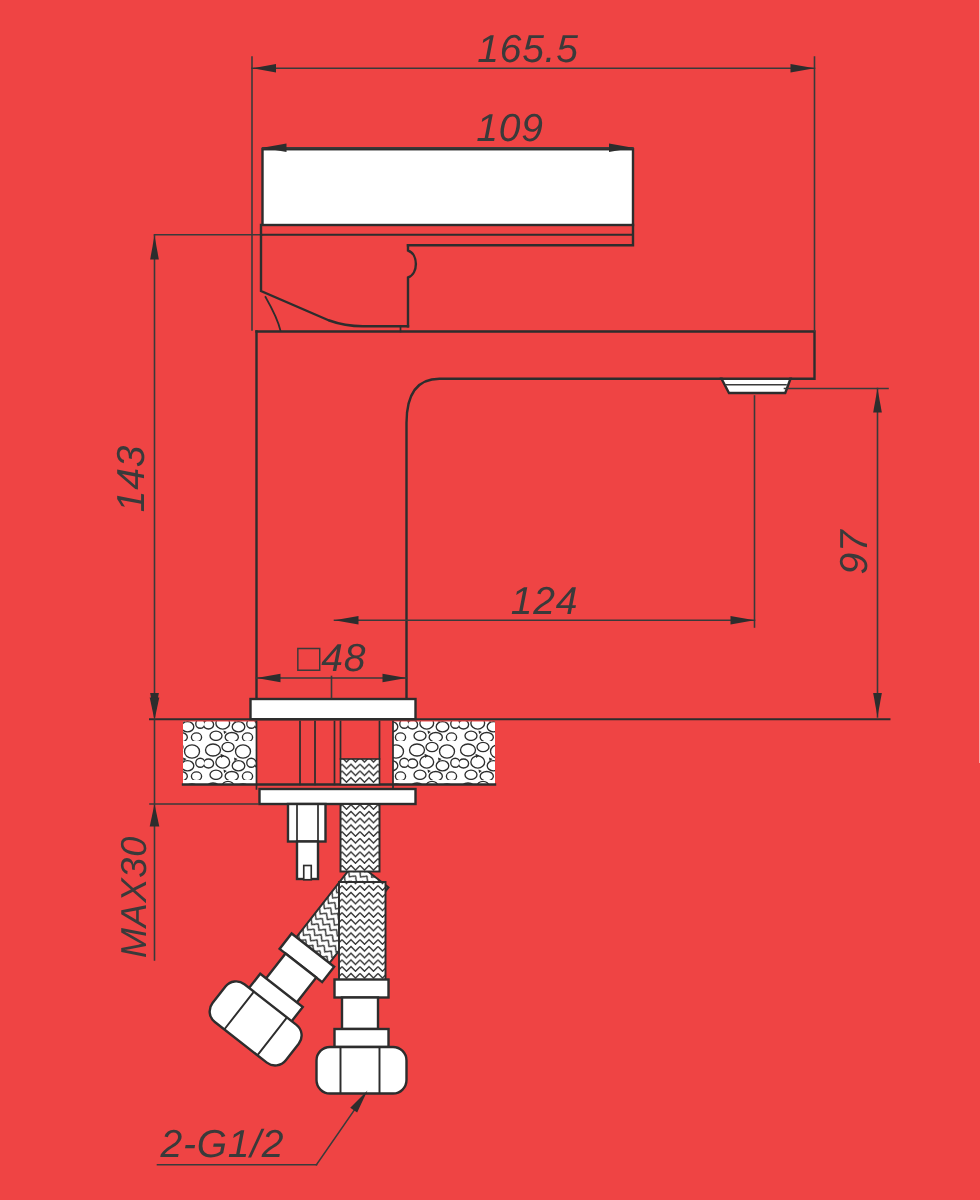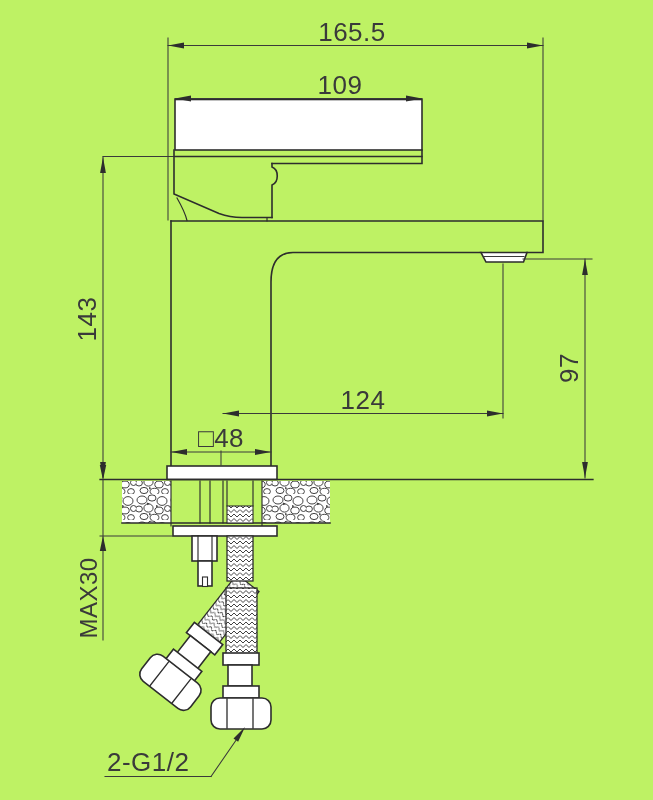--- a/index.html
+++ b/index.html
@@ -1,16 +1,16 @@
 <!DOCTYPE html>
 <html><head>
 <meta charset="utf-8">
 <style>
   html,body{margin:0;padding:0;background:#ffffff;}
-  .stage{position:relative;width:653px;height:800px;background:#bef264;overflow:hidden;}
+  .stage{position:relative;width:653px;height:800px;background:#ef4444;overflow:hidden;font-style:italic;}
   svg{display:block;}
   .obj  {stroke:#2d2d2d;stroke-width:1.6;fill:none;stroke-linecap:square;}
   .objf {stroke:#2d2d2d;stroke-width:1.6;fill:#ffffff;stroke-linecap:square;}
   .med  {stroke:#2d2d2d;stroke-width:1.3;fill:none;stroke-linecap:square;}
   .thin {stroke:#3a3a3a;stroke-width:1.05;fill:none;stroke-linecap:square;}
   .thin2{stroke:#2d2d2d;stroke-width:1.15;fill:none;stroke-linecap:square;}
   .arr  {fill:#2d2d2d;stroke:none;}
   text{font-family:"Liberation Sans","DejaVu Sans",sans-serif;fill:#3a3a3a;}
   .dimtxt{font-size:26px;letter-spacing:0.5px;}
   .dimtxt-sm{font-size:24px;letter-spacing:0.5px;}

